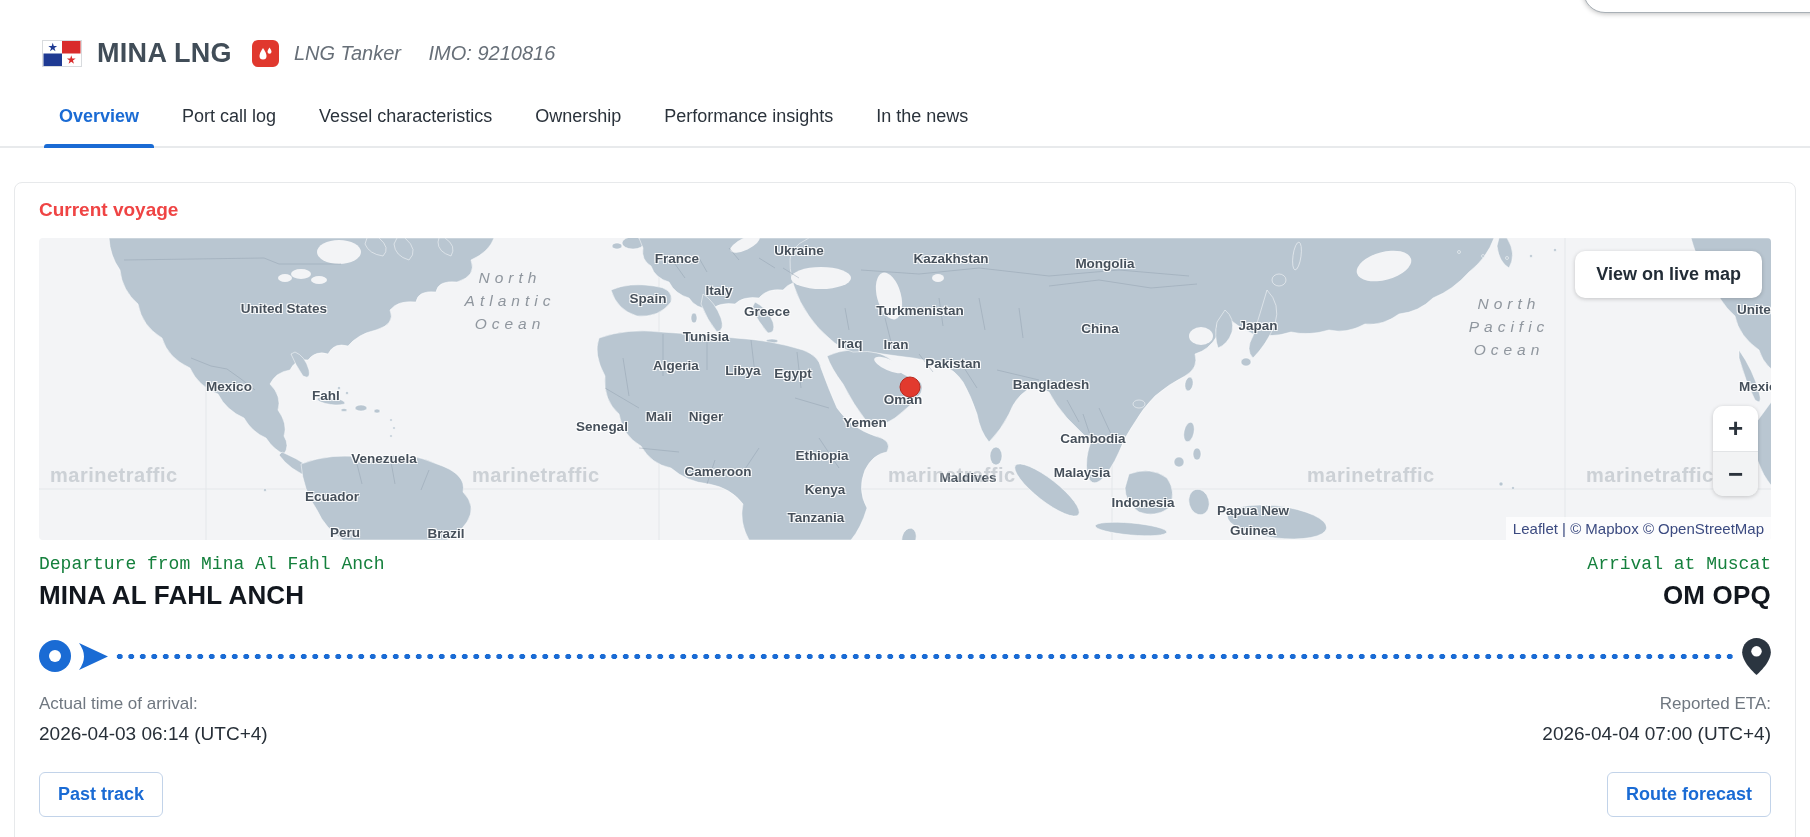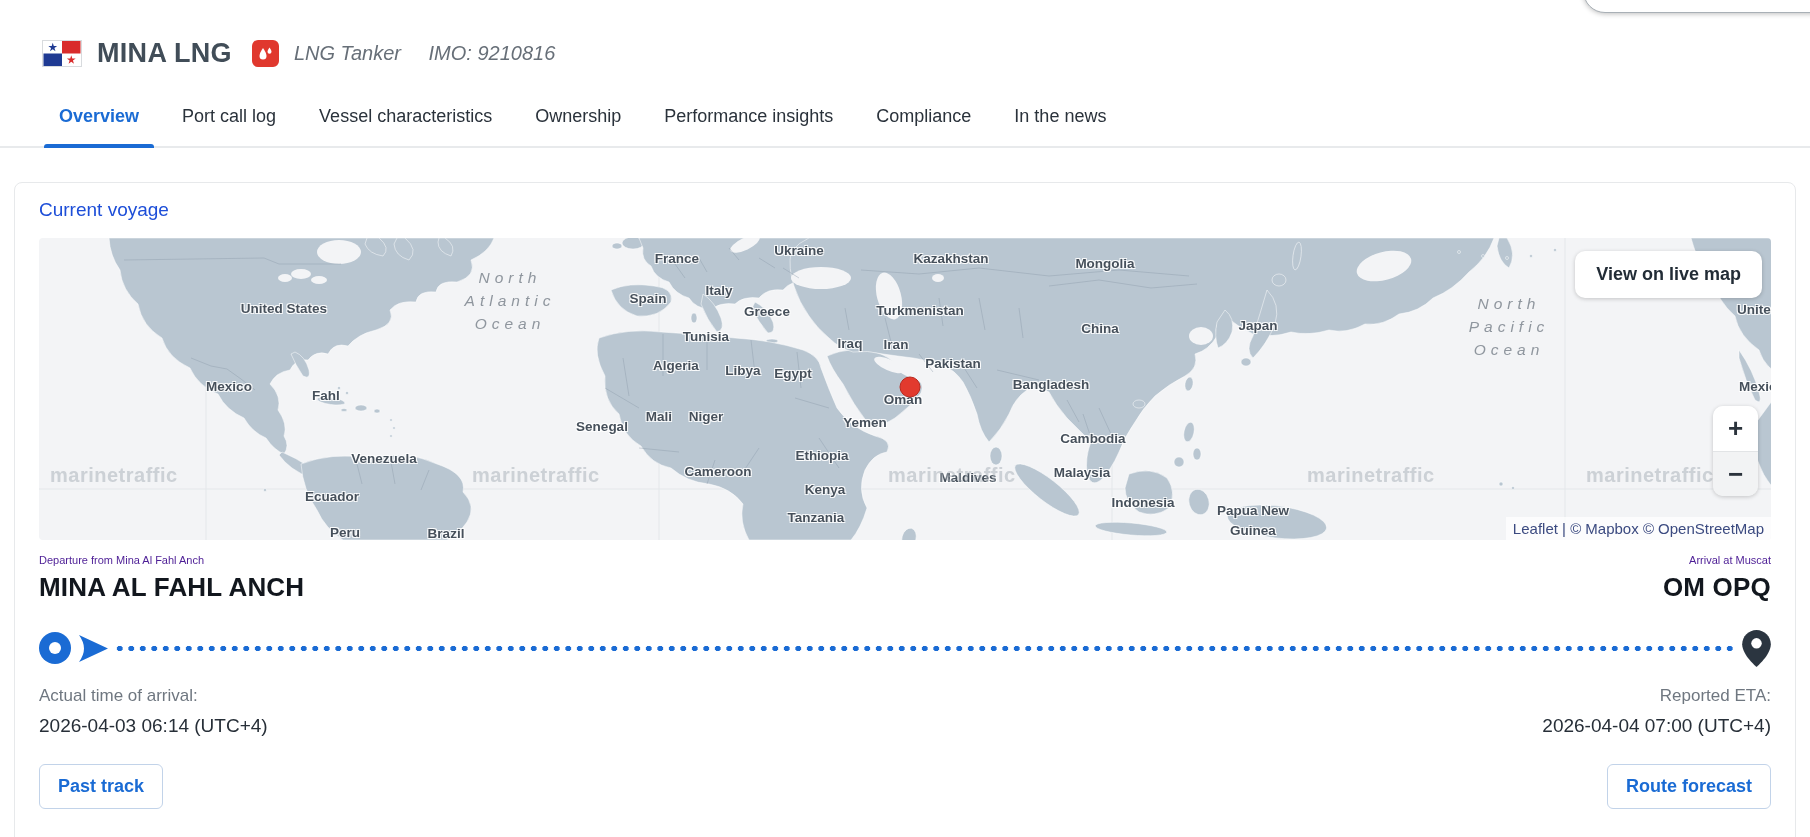--- a/index.html
+++ b/index.html
@@ -24,21 +24,21 @@
   .tab-bar { display:flex; margin-top:19px; padding-left:44px; border-bottom:2px solid #e8eaec; }
   .tab { padding:18px 15px 19px; margin-right:13px; font-size:18px; color:#2a323b; cursor:pointer;
     position:relative; white-space:nowrap; }
   .tab.active { color:var(--accent); font-weight:700; }
   .tab.active::after { content:""; position:absolute; left:0; right:0; bottom:-2px; height:4px;
     background:var(--accent); border-radius:3px 3px 0 0; }
 
   
   .card { margin:34px 14px 0; border:1px solid #e7e9eb; border-radius:8px;
     padding:16px 24px 24px; height:680px; }
-  .card-title { font-size:19px; font-weight:400; color:#1d4ed8; }
+  .card-title { font-size:19px; font-weight:700; color:#ef4444; }
 
   
   .map { position:relative; margin-top:17px; height:302px; border-radius:4px; overflow:hidden;
     background:#f3f4f6; cursor:grab; }
   .map svg.basemap { position:absolute; left:0; top:0; }
   .map-label { position:absolute; transform:translate(-50%,-50%); font-size:13.5px; font-weight:700;
     color:#46505b; white-space:pre; text-align:center;
     text-shadow:-1px -1px 0 rgba(255,255,255,.85), 1px -1px 0 rgba(255,255,255,.85),
       -1px 1px 0 rgba(255,255,255,.85), 1px 1px 0 rgba(255,255,255,.85); }
   .map-label.left { transform:translate(0,-50%); }
@@ -55,21 +55,21 @@
   .zoom-ctl { position:absolute; top:168px; right:13px; width:45px; border-radius:10px;
     overflow:hidden; box-shadow:0 1px 4px rgba(0,0,0,.2); }
   .zoom-btn { width:45px; height:45px; display:flex; align-items:center; justify-content:center;
     font-size:26px; font-weight:700; color:#2b333c; cursor:pointer; background:#fff; }
   .zoom-btn.out { background:#f2f3f4; border-top:1px solid #e2e4e6; }
   .attribution { position:absolute; right:0; bottom:0; background:rgba(255,255,255,.75);
     padding:3px 7px; font-size:15px; color:#3b4a80; }
 
   
   .voy-links { display:flex; justify-content:space-between; margin-top:14px; }
-  .voy-link { color:#4c1d95; font-size:11px; cursor:pointer; }
+  .voy-link { color:#15803d; font-size:18px; cursor:pointer;font-family:Liberation Mono, monospace; }
   .voy-ports { display:flex; justify-content:space-between; margin-top:6px; }
   .voy-port { font-size:26px; font-weight:700; color:#12171e; letter-spacing:.2px; }
 
   .progress { display:flex; align-items:center; margin-top:25px; height:40px; }
   .donut { width:32px; height:32px; border-radius:50%; background:var(--accent);
     border:0; position:relative; flex:0 0 auto; }
   .donut::after { content:""; position:absolute; left:50%; top:50%; width:12px; height:12px;
     border-radius:50%; background:#fff; transform:translate(-50%,-50%); }
   .play-arrow { flex:0 0 auto; margin-left:7px; }
   .dotline { flex:1; height:7px; margin:0 8px 0 6px;
@@ -111,21 +111,20 @@
     <span class="imo">IMO: 9210816</span>
   </span>
 </div>
 
 <div class="tab-bar">
     <div class="tab active">Overview</div>
     <div class="tab">Port call log</div>
     <div class="tab">Vessel characteristics</div>
     <div class="tab">Ownership</div>
     <div class="tab">Performance insights</div>
-    <div class="tab">Compliance</div>
     <div class="tab">In the news</div>
   </div>
 
 <div class="card">
   <div class="card-title">Current voyage</div>
 
   <div class="map">
     <svg class="basemap" width="1762" height="302" viewBox="0 0 1762 302">
 
       <g stroke="#e4e7ea" stroke-width="1">

